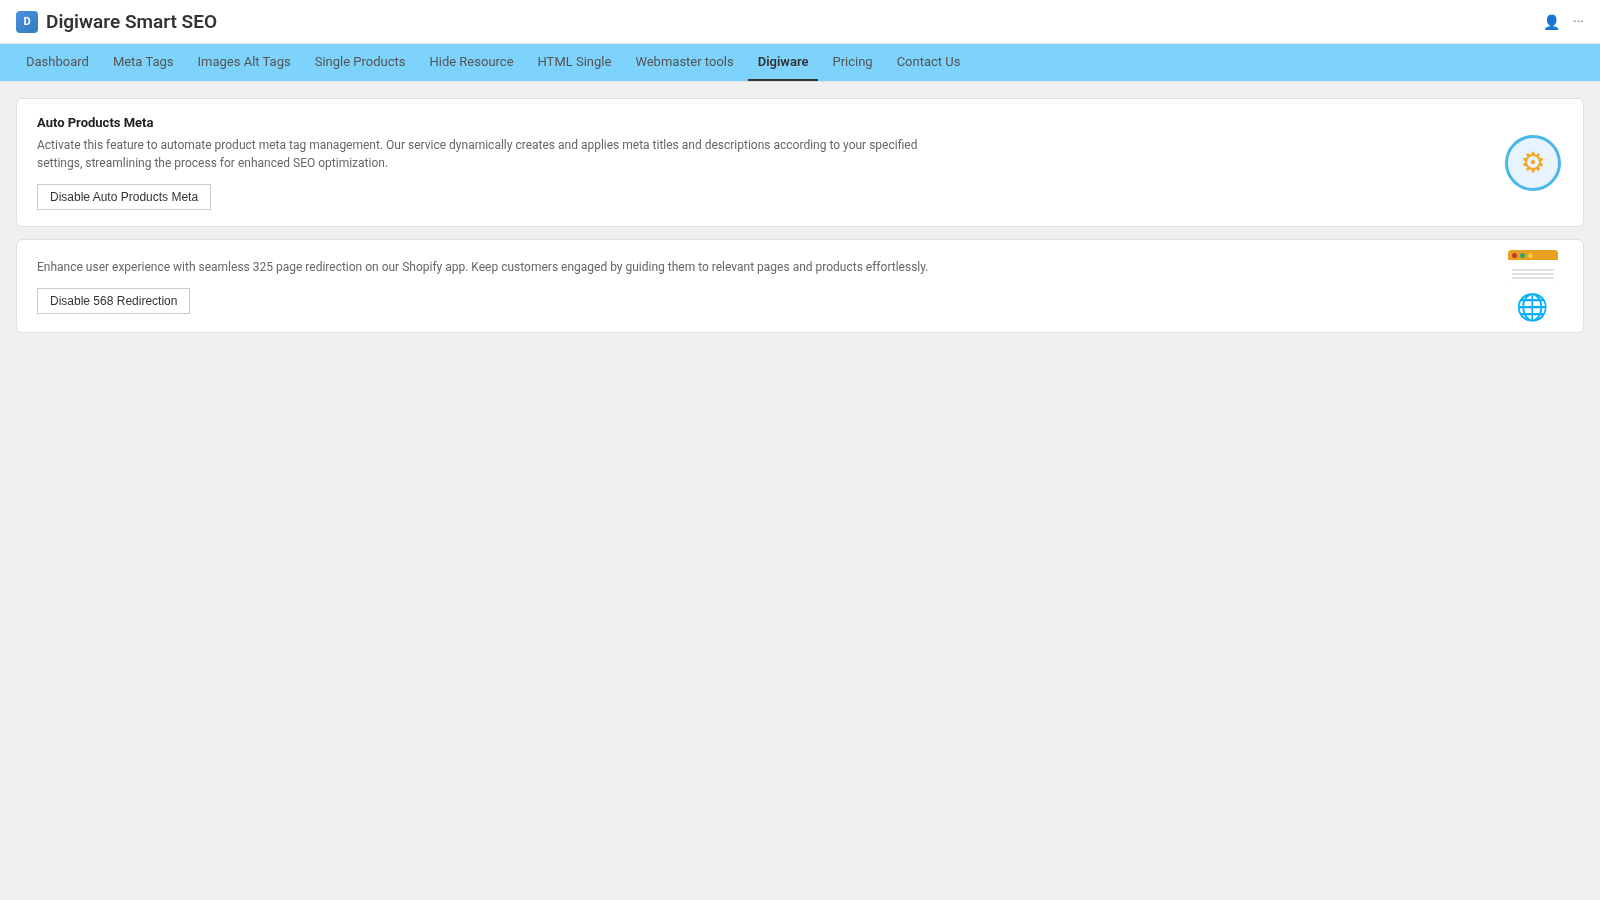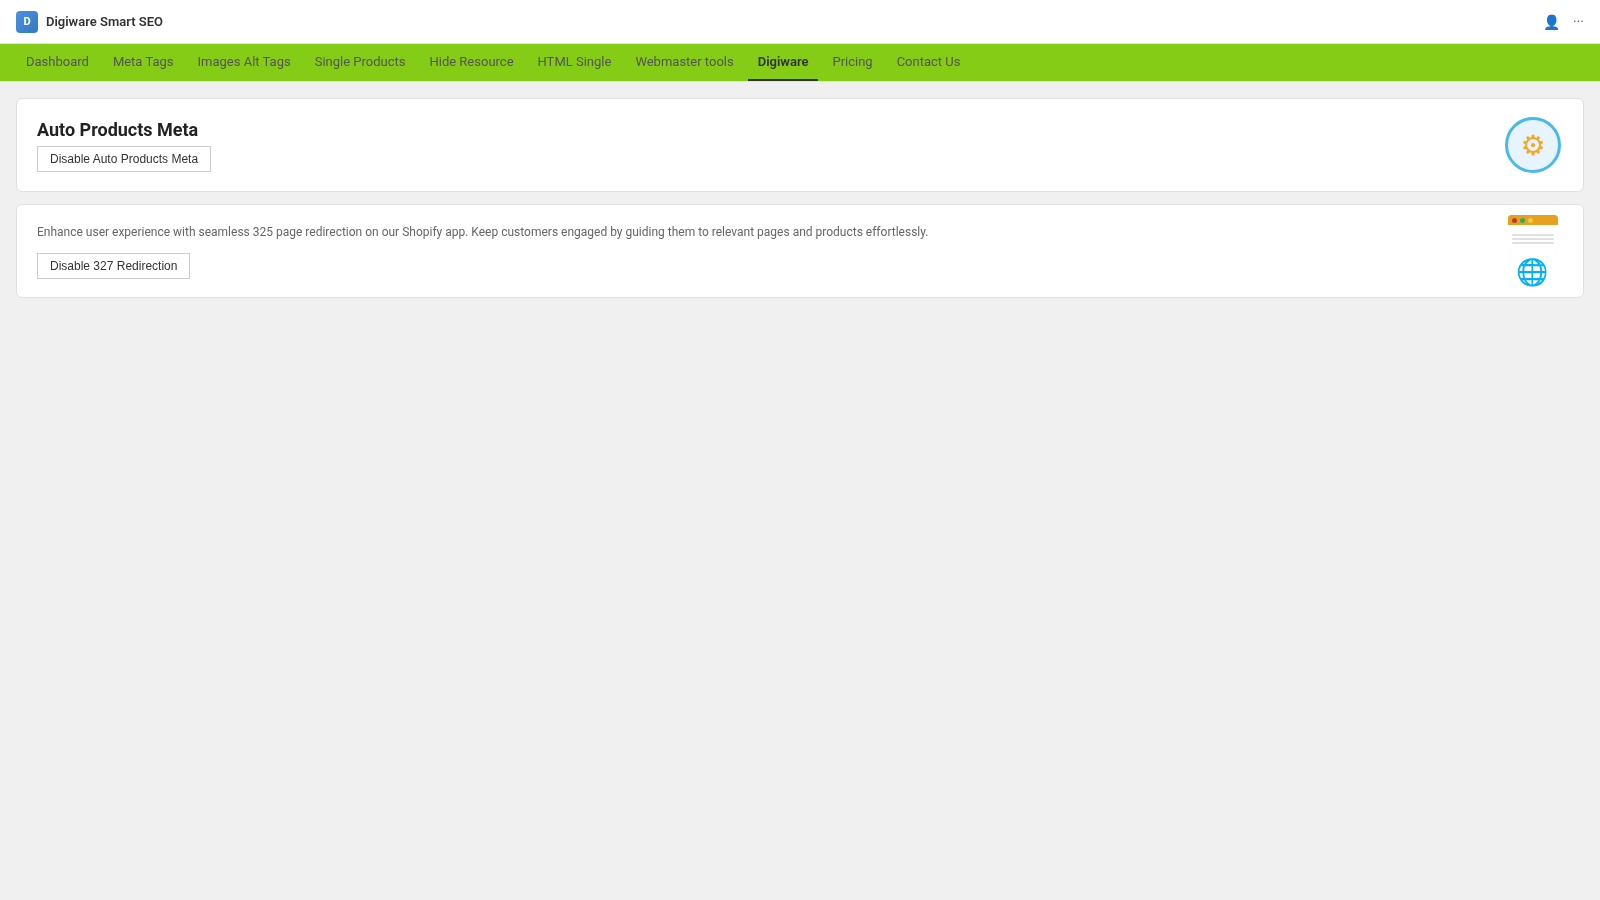--- a/index.html
+++ b/index.html
@@ -31,38 +31,38 @@
       border-radius: 4px;
       background: linear-gradient(135deg, #4a90e2, #357abd);
       display: flex;
       align-items: center;
       justify-content: center;
       color: #fff;
       font-size: 11px;
       font-weight: bold;
     }
     .app-title {
-      font-size: 13px;
+      font-size: 19px;
       font-weight: 600;
       color: #333;
     }
     .top-bar-right {
       display: flex;
       align-items: center;
       gap: 12px;
     }
     .top-bar-icon {
       color: #666;
       cursor: pointer;
       font-size: 14px;
     }
 
     
     .nav-bar {
-      background: #84cc16;
+      background: #7dd3fc;
       border-bottom: 1px solid #e0e0e0;
       display: flex;
       align-items: center;
       padding: 0 16px;
       gap: 4px;
     }
     .nav-item {
       padding: 10px 10px;
       font-size: 13px;
       color: #555;
@@ -92,21 +92,21 @@
       padding: 16px 20px;
       display: flex;
       align-items: center;
       justify-content: space-between;
       position: relative;
     }
     .card-content {
       flex: 1;
     }
     .card-title {
-      font-size: 18px;
+      font-size: 13px;
       font-weight: 700;
       color: #222;
       margin-bottom: 6px;
     }
     .card-description {
       font-size: 12px;
       color: #666;
       line-height: 1.5;
       max-width: 900px;
       margin-bottom: 12px;
@@ -239,31 +239,32 @@
   <div class="nav-item active">Digiware</div>
   <div class="nav-item">Pricing</div>
   <div class="nav-item">Contact Us</div>
 </div>
 
 <div class="main-content">
 
   <div class="card">
     <div class="card-content">
       <div class="card-title">Auto Products Meta</div>
+      <div class="card-description">Activate this feature to automate product meta tag management. Our service dynamically creates and applies meta titles and descriptions according to your specified settings, streamlining the process for enhanced SEO optimization.</div>
       <button class="card-button">Disable Auto Products Meta</button>
     </div>
     <div class="card-icon-container">
       <div class="gear-icon-circle"></div>
     </div>
   </div>
 
   <div class="card">
     <div class="card-content">
       <div class="card-description">Enhance user experience with seamless 325 page redirection on our Shopify app. Keep customers engaged by guiding them to relevant pages and products effortlessly.</div>
-      <button class="card-button">Disable 327 Redirection</button>
+      <button class="card-button">Disable 568 Redirection</button>
     </div>
     <div class="card-icon-container">
       <div class="redirect-icon">
 
         <div class="browser-icon">
           <div class="browser-toolbar">
             <div class="browser-dot"></div>
             <div class="browser-dot g"></div>
             <div class="browser-dot b"></div>
           </div>

